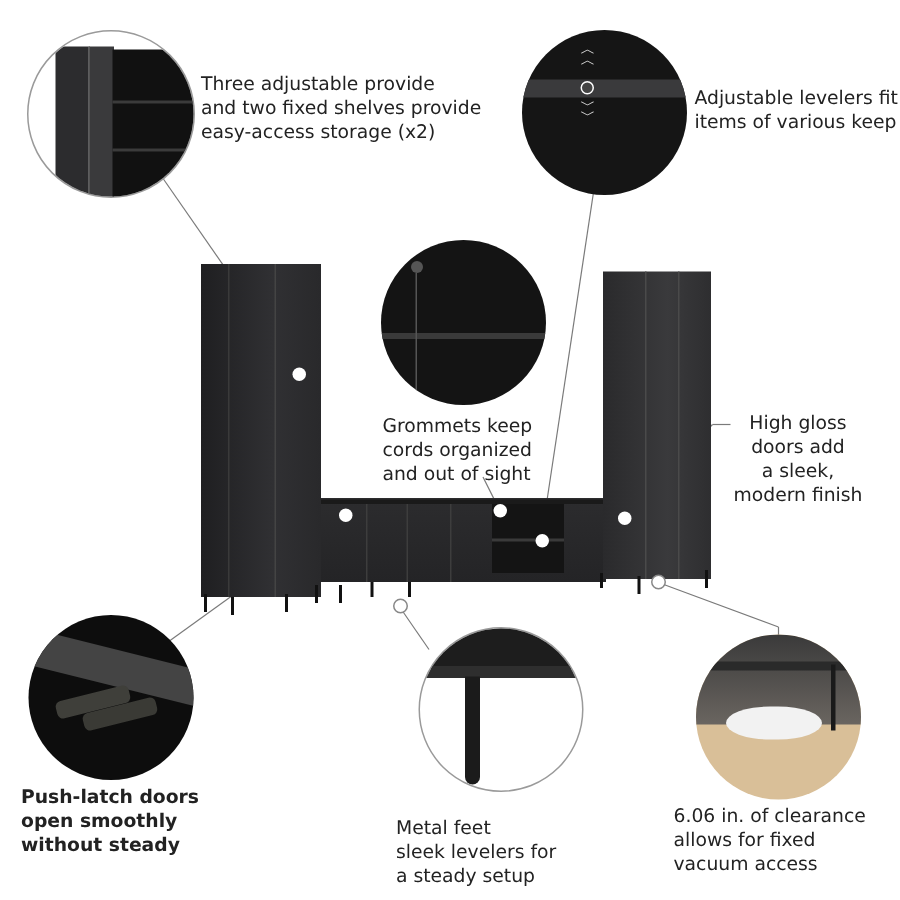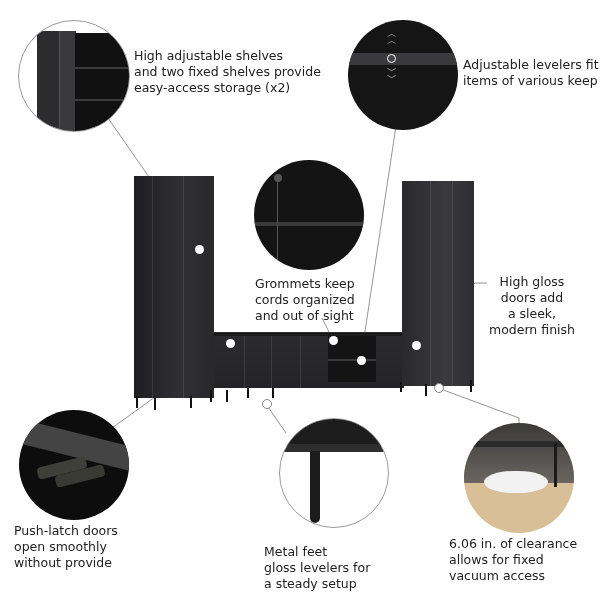--- a/index.html
+++ b/index.html
@@ -33,21 +33,21 @@
 </svg>
 
 <div class="circle ring" style="left:18px;top:20px;width:112px;height:112px;background:#fff;">
   <div class="abs" style="left:18px;top:10px;width:22px;height:120px;background:#2c2c2e;"></div>
   <div class="abs" style="left:40px;top:10px;width:16px;height:120px;background:#3a3a3c;border-left:1px solid #555;"></div>
   <div class="abs" style="left:56px;top:12px;width:58px;height:118px;background:#111;"></div>
   <div class="abs" style="left:56px;top:46px;width:58px;height:2px;background:#3b3b3b;"></div>
   <div class="abs" style="left:56px;top:78px;width:58px;height:2px;background:#3b3b3b;"></div>
 </div>
 <div class="caption" style="left:134px;top:48px;">
-  <span>High adjustable shelves</span>
+  <span>Three adjustable provide</span>
   <span>and two fixed shelves provide</span>
   <span>easy-access storage (x2)</span>
 </div>
 
 <div class="circle" style="left:348px;top:20px;width:110px;height:110px;background:#151515;">
   <div class="abs" style="left:0;top:33px;width:110px;height:12px;background:#3a3a3c;"></div>
   <div class="abs" style="left:36px;top:10px;color:#ddd;font-size:10px;line-height:7px;text-align:center;width:16px;">
     <span>︿</span><br>
     <span>︿</span>
   </div>
@@ -116,34 +116,34 @@
   <span>doors add</span>
   <span>a sleek,</span>
   <span>modern finish</span>
 </div>
 
 <div class="circle" style="left:19px;top:410px;width:110px;height:110px;background:#0d0d0d;">
   <div class="abs" style="left:-10px;top:6px;width:140px;height:24px;background:#444;transform:rotate(14deg);transform-origin:left top;"></div>
   <div class="abs" style="left:18px;top:52px;width:50px;height:12px;border-radius:4px;background:#3f3f3a;transform:rotate(-14deg);"></div>
   <div class="abs" style="left:36px;top:60px;width:50px;height:12px;border-radius:4px;background:#3a3a35;transform:rotate(-14deg);"></div>
 </div>
-<div class="caption center" style="left:14px;top:523px;width:120px;">
+<div class="caption center" style="left:14px;top:523px;width:120px;font-weight:bold;">
   <span>Push-latch doors</span>
   <span>open smoothly</span>
-  <span>without provide</span>
+  <span>without steady</span>
 </div>
 
 <div class="circle ring" style="left:279px;top:418px;width:110px;height:110px;background:#fff;">
   <div class="abs" style="left:-5px;top:-5px;width:120px;height:32px;background:#1d1d1d;"></div>
   <div class="abs" style="left:0;top:25px;width:110px;height:8px;background:#2e2e2e;"></div>
   <div class="abs" style="left:30px;top:32px;width:10px;height:72px;border-radius:0 0 5px 5px;background:#1b1b1b;"></div>
 </div>
 <div class="caption center" style="left:264px;top:544px;width:140px;">
   <span>Metal feet</span>
-  <span>gloss levelers for</span>
+  <span>sleek levelers for</span>
   <span>a steady setup</span>
 </div>
 
 <div class="circle" style="left:464px;top:423px;width:110px;height:110px;background:#d9bf98;">
   <div class="abs" style="left:0;top:0;width:110px;height:60px;background:linear-gradient(180deg,#3a3a3a,#6a6560);"></div>
   <div class="abs" style="left:0;top:18px;width:110px;height:6px;background:#2a2a2a;"></div>
   <div class="abs" style="left:90px;top:20px;width:3px;height:44px;background:#1a1a1a;"></div>
   <div class="abs" style="left:20px;top:48px;width:64px;height:22px;border-radius:32px/12px;background:#f2f2f2;"></div>
 </div>
 <div class="caption center" style="left:449px;top:536px;width:140px;">

